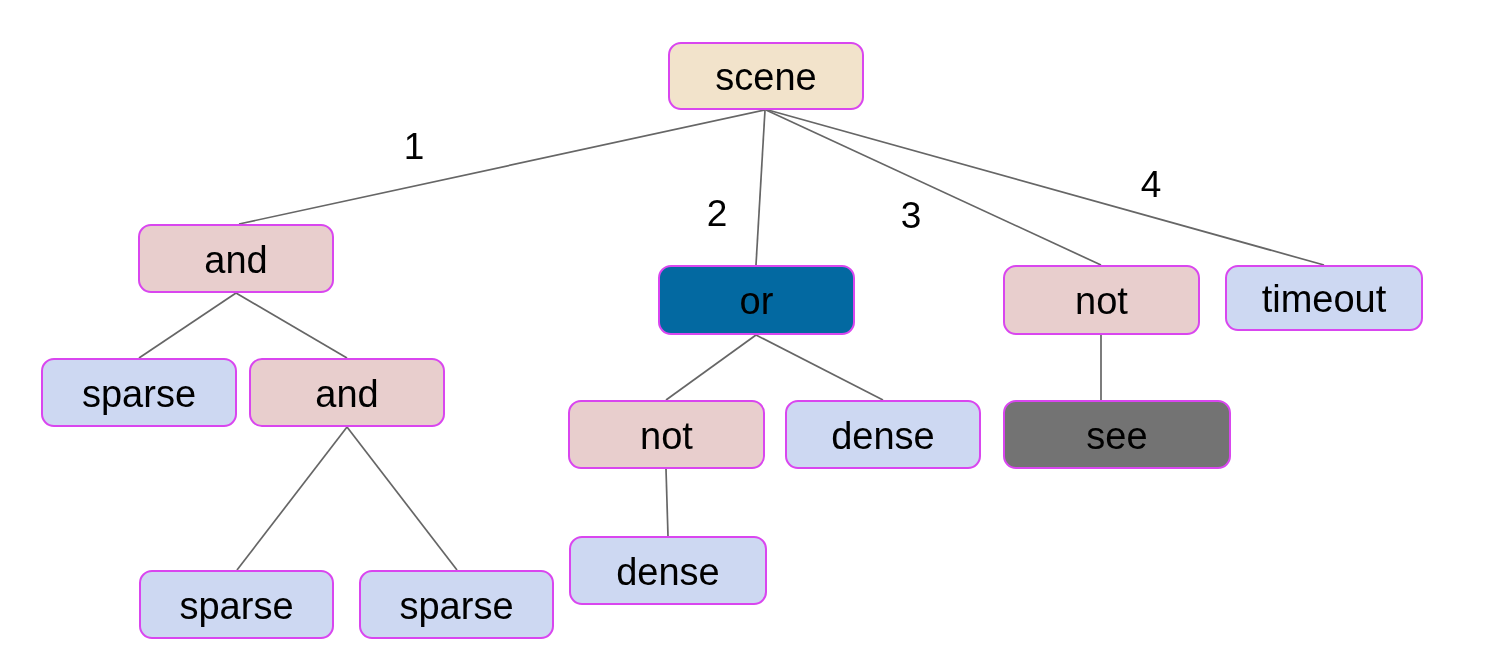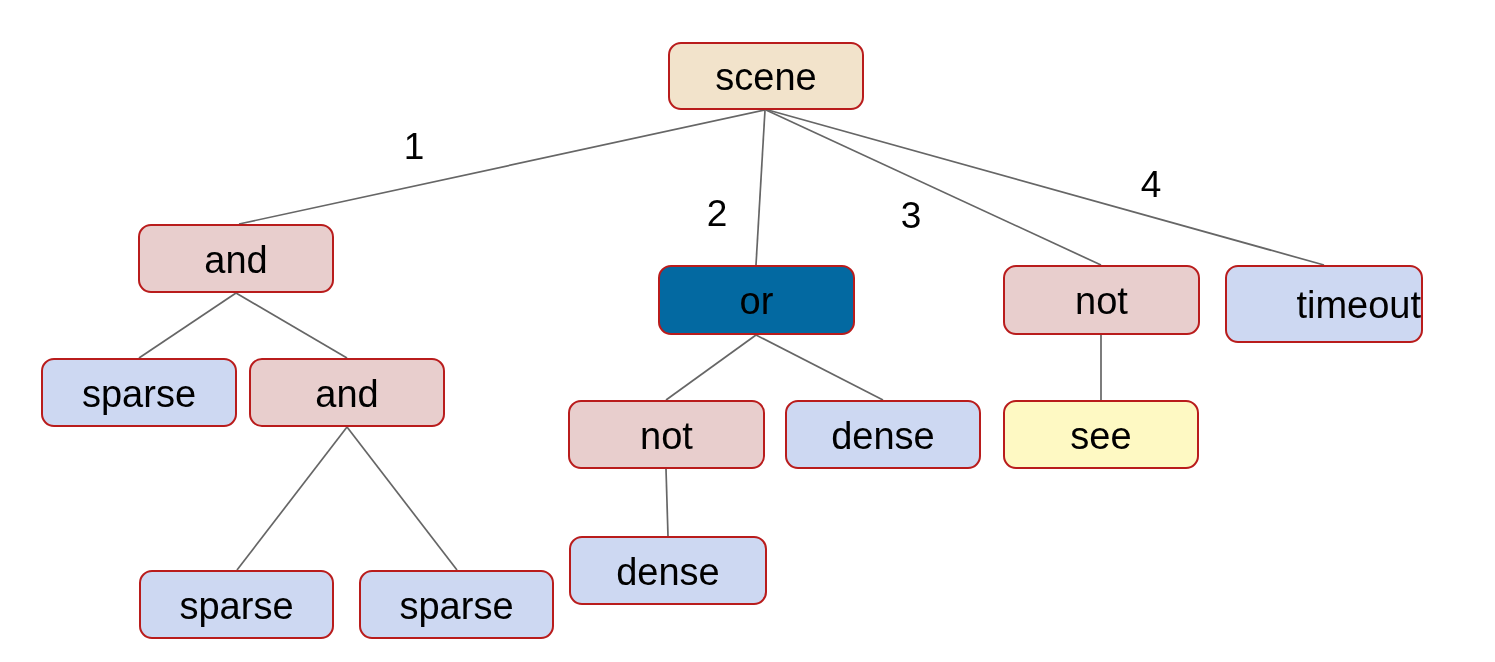--- a/index.html
+++ b/index.html
@@ -18,21 +18,21 @@
   #edge-layer {
     position: absolute;
     left: 0;
     top: 0;
     width: 1495px;
     height: 662px;
   }
   .node {
     position: absolute;
     box-sizing: border-box;
-    border: 2px solid #b91c1c;
+    border: 2px solid #d946ef;
     border-radius: 13px;
     display: flex;
     align-items: center;
     justify-content: center;
   }
   .node span {
     font-size: 38px;
     line-height: 1;
     color: #000000;
     padding-top: 2px;
@@ -69,36 +69,36 @@
       </div>
       <div class="node" style="left: 138px; top: 224px; width: 196px; height: 69px; background: rgb(232, 206, 205);">
         <span>and</span>
       </div>
       <div class="node" style="left: 658px; top: 265px; width: 197px; height: 70px; background: #0369a1;">
         <span>or</span>
       </div>
       <div class="node" style="left: 1003px; top: 265px; width: 197px; height: 70px; background: rgb(232, 206, 205);">
         <span>not</span>
       </div>
-      <div class="node" style="left: 1225px; top: 265px; width: 198px; height: 78px; background: rgb(205, 216, 242); justify-content: flex-end;">
+      <div class="node" style="left: 1225px; top: 265px; width: 198px; height: 66px; background: rgb(205, 216, 242);">
         <span>timeout</span>
       </div>
       <div class="node" style="left: 41px; top: 358px; width: 196px; height: 69px; background: rgb(205, 216, 242);">
         <span>sparse</span>
       </div>
       <div class="node" style="left: 249px; top: 358px; width: 196px; height: 69px; background: rgb(232, 206, 205);">
         <span>and</span>
       </div>
       <div class="node" style="left: 568px; top: 400px; width: 197px; height: 69px; background: rgb(232, 206, 205);">
         <span>not</span>
       </div>
       <div class="node" style="left: 785px; top: 400px; width: 196px; height: 69px; background: rgb(205, 216, 242);">
         <span>dense</span>
       </div>
-      <div class="node" style="left: 1003px; top: 400px; width: 196px; height: 69px; background: #fef9c3;">
+      <div class="node" style="left: 1003px; top: 400px; width: 228px; height: 69px; background: #737373;">
         <span>see</span>
       </div>
       <div class="node" style="left: 569px; top: 536px; width: 198px; height: 69px; background: rgb(205, 216, 242);">
         <span>dense</span>
       </div>
       <div class="node" style="left: 139px; top: 570px; width: 195px; height: 69px; background: rgb(205, 216, 242);">
         <span>sparse</span>
       </div>
       <div class="node" style="left: 359px; top: 570px; width: 195px; height: 69px; background: rgb(205, 216, 242);">
         <span>sparse</span>

